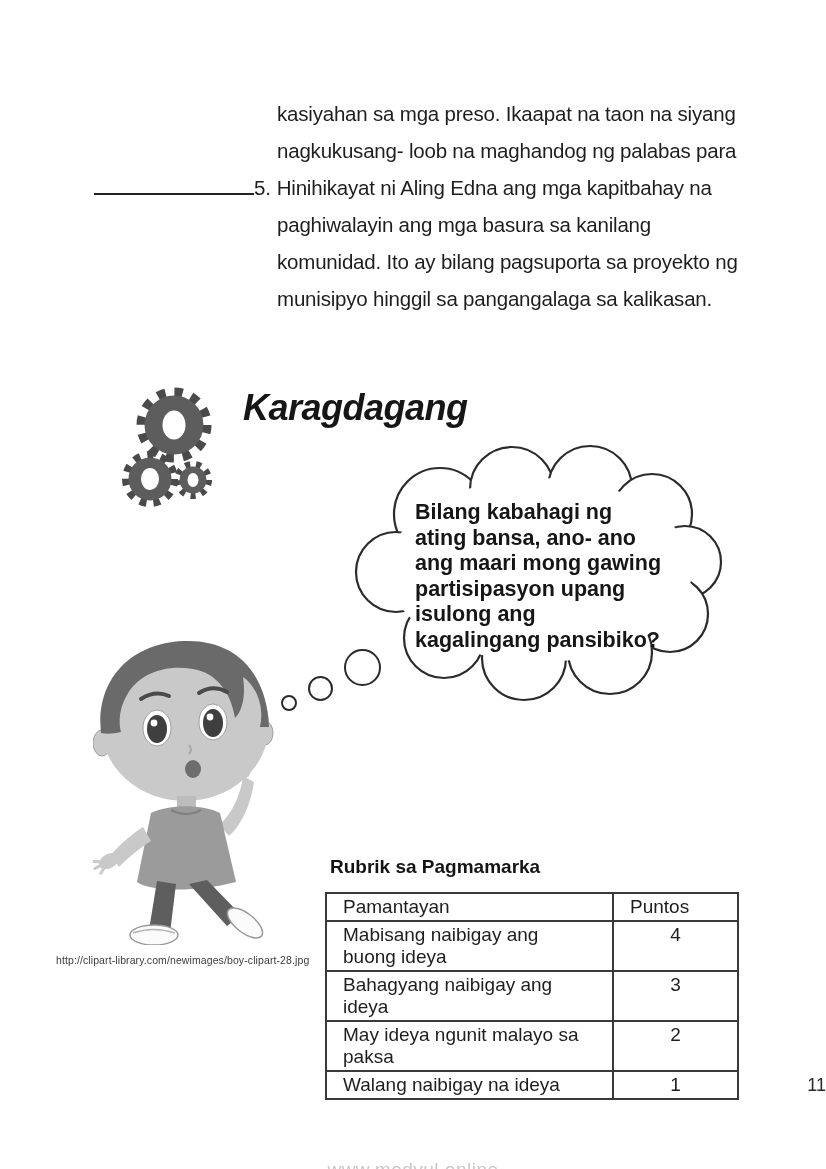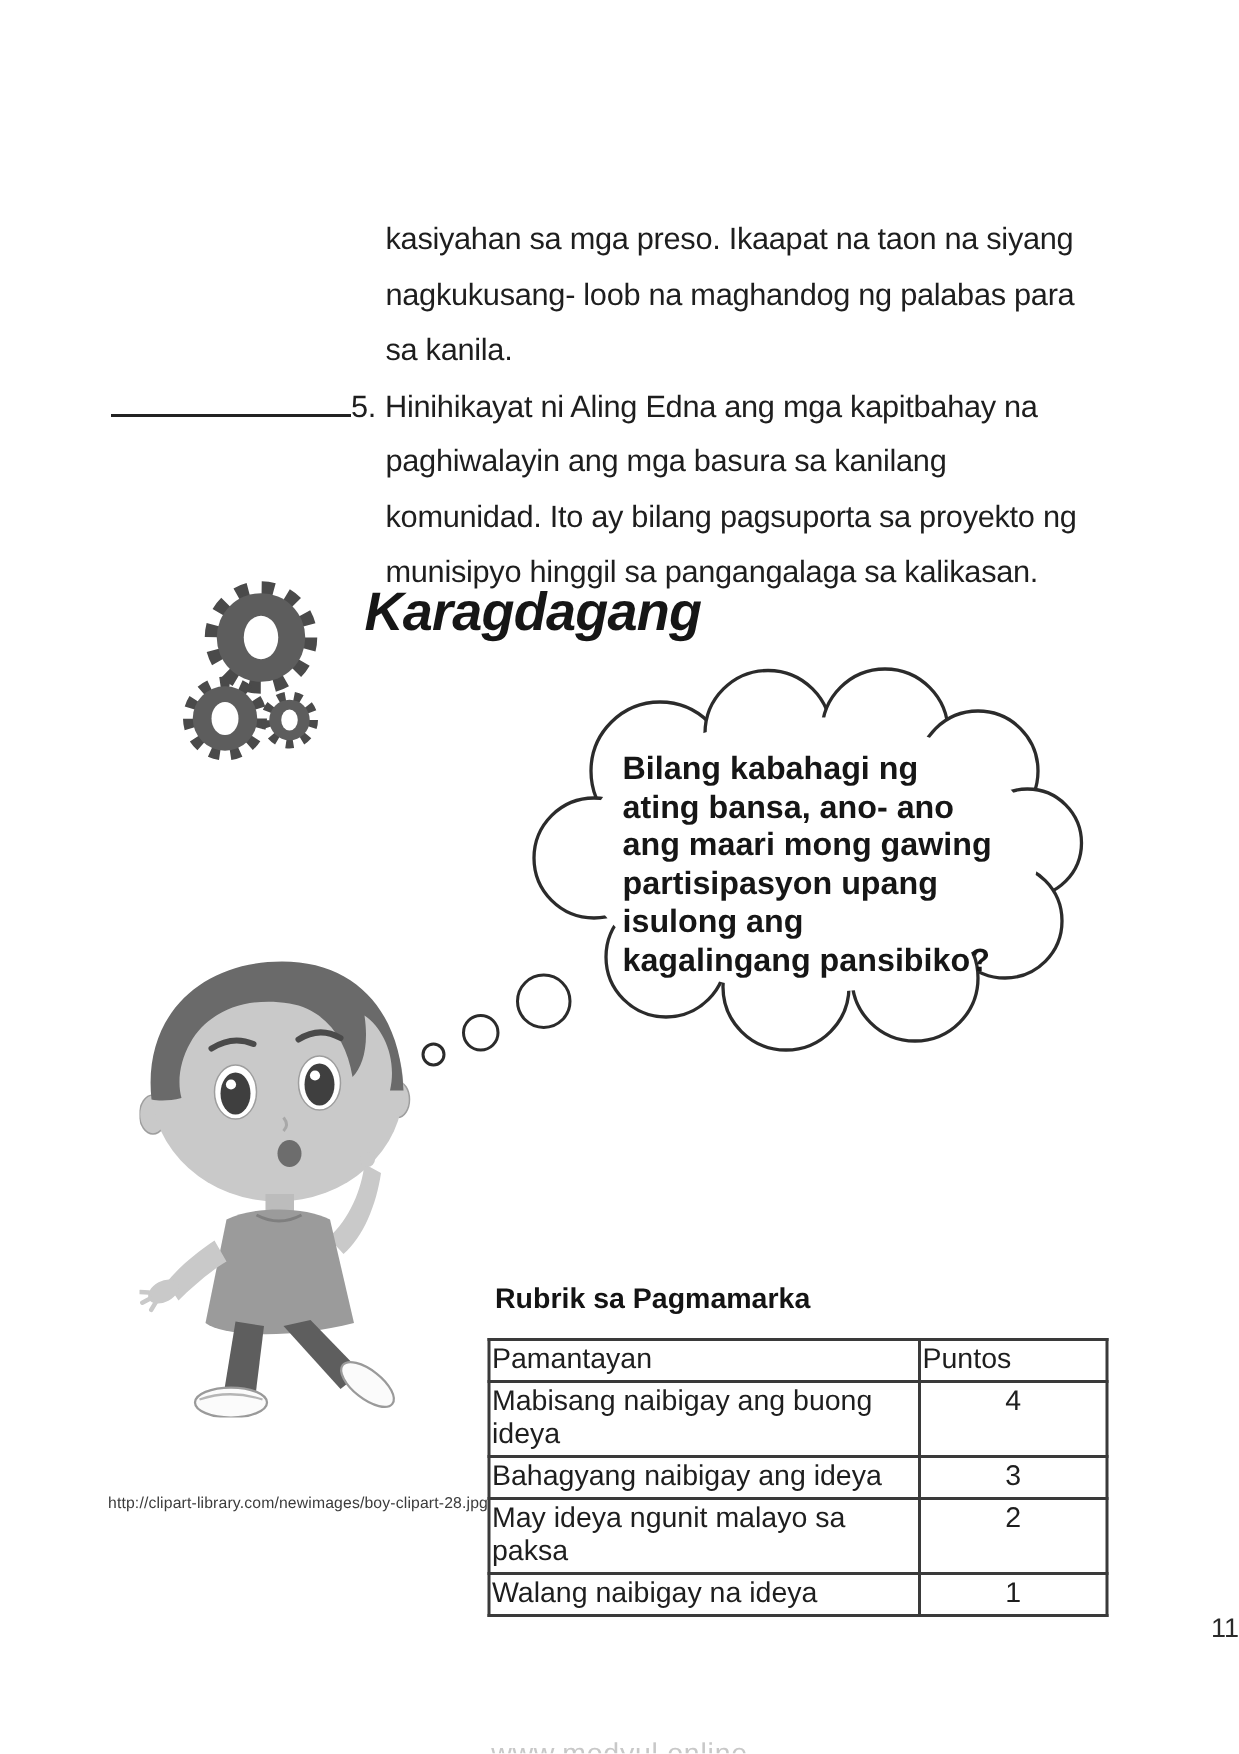--- a/index.html
+++ b/index.html
@@ -10,26 +10,25 @@
     height: 1169px;
     background: #ffffff;
     font-family: "Liberation Sans", sans-serif;
     color: #1e1e1e;
     overflow: hidden;
   }
 
   
   .body-text {
     position: absolute;
-    left: 74px;
+    left: 94px;
     top: 95px;
     width: 680px;
     font-size: 20.5px;
     letter-spacing: -0.2px;
-    margin-top: 46px;
   }
   .body-text .line {
     height: 37px;
     line-height: 37px;
     white-space: nowrap;
   }
   .body-text .line.indent { padding-left: 183px; }
   .answer-blank {
     display: inline-block;
     width: 160px;
@@ -74,26 +73,25 @@
     z-index: 2;
   }
   .trail-1 { left: 344px; top: 649px; width: 37px; height: 37px; }
   .trail-2 { left: 308px; top: 676px; width: 25px; height: 25px; }
   .trail-3 { left: 281px; top: 695px; width: 16px; height: 16px; }
 
   
   .boy-wrap { position: absolute; left: 93px; top: 633px; z-index: 1; }
   .clipart-caption {
     position: absolute;
-    left: 72px;
+    left: 56px;
     top: 954px;
     font-size: 10.5px;
     color: #3c3c3c;
     letter-spacing: 0.1px;
-    margin-top: 42px;
   }
 
   
   .rubric-title {
     position: absolute;
     left: 330px;
     top: 856px;
     font-size: 19px;
     font-weight: 700;
     color: #141414;
@@ -105,21 +103,21 @@
     border-collapse: collapse;
     font-size: 19px;
     color: #1e1e1e;
   }
   .rubric-table th, .rubric-table td {
     border: 2px solid #3a3a3a;
     font-weight: 400;
     text-align: left;
     vertical-align: top;
     line-height: 22px;
-    padding: 2px 1px;
+    padding: 2px 16px;
   }
   .rubric-table .col-criteria { width: 287px; }
   .rubric-table .col-points   { width: 125px; }
   .rubric-table td.pts { text-align: center; }
 
   
   .page-number {
     position: absolute;
     left: 0; right: 0;
     top: 1075px;
@@ -139,21 +137,20 @@
   }
 </style>
 </head>
 <body>
 
 <div class="page">
 
   <div class="body-text">
     <div class="line indent">kasiyahan sa mga preso. Ikaapat na taon na siyang</div>
     <div class="line indent">nagkukusang- loob na maghandog ng palabas para</div>
-    <div class="line indent">sa kanila.</div>
     <div class="line">
       <span class="answer-blank"></span><span class="item-number">5.</span><span>Hinihikayat ni Aling Edna ang mga kapitbahay na</span>
     </div>
     <div class="line indent">paghiwalayin ang mga basura sa kanilang</div>
     <div class="line indent">komunidad. Ito ay bilang pagsuporta sa proyekto ng</div>
     <div class="line indent">munisipyo hinggil sa pangangalaga sa kalikasan.</div>
   </div>
 
   <div class="gears-wrap">
     <svg width="125" height="142" viewBox="0 0 125 142">

